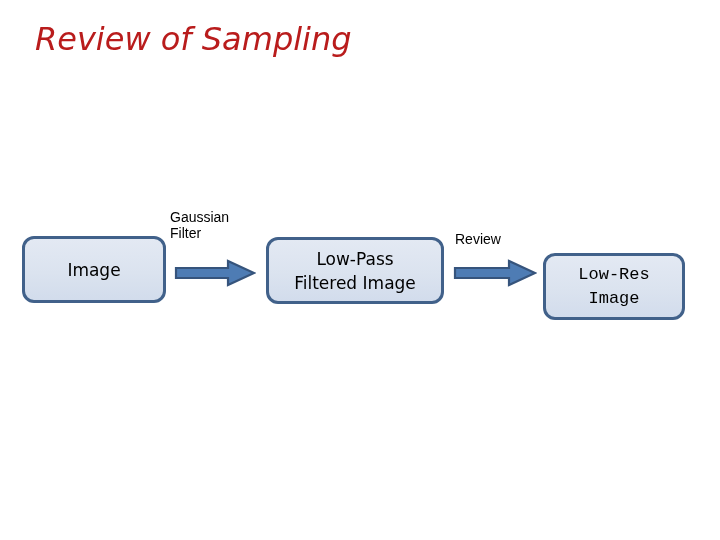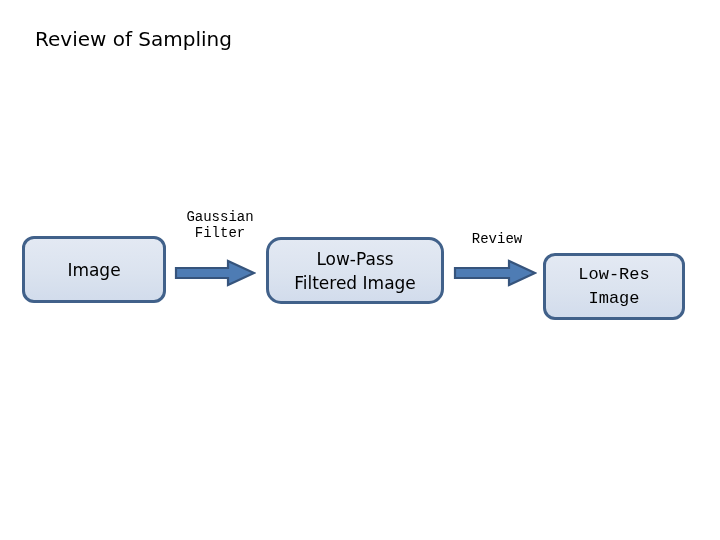--- a/index.html
+++ b/index.html
@@ -22,26 +22,27 @@
     width: 720px;
     height: 540px;
     background: #ffffff;
   }
 
   #slide-title {
     position: absolute;
     left: 35px;
     top: 21px;
     width: 640px;
-    font-size: 20px;
+    font-size: 32px;
     line-height: 36px;
     font-weight: 400;
-    color: #000000;
+    color: #b91c1c;
     white-space: nowrap;
     font-family: "DejaVu Sans", sans-serif;
+    font-style: italic;
   }
 
   .flow-box {
     position: absolute;
     box-sizing: border-box;
     background: linear-gradient(to bottom, #e3e9f3 0%, #dbe3ef 55%, #d2dcec 100%);
     border: 3px solid #41618a;
     border-radius: 12px;
     display: flex;
     align-items: center;
@@ -55,39 +56,39 @@
 
   .flow-box .box-text {
     display: block;
     width: 100%;
     padding: 0 6px;
     box-sizing: border-box;
     white-space: pre-line;
   }
 
   #box-image    { left: 22px;  top: 236px; width: 144px; height: 67px; }
-  #box-lowpass  { left: 266px; top: 237px; width: 178px; height: 67px; border-radius: 15px; }
+  #box-lowpass  { left: 266px; top: 237px; width: 178px; height: 67px; }
   #box-lowres   { left: 543px; top: 253px; width: 142px; height: 67px; font-family: Liberation Mono, monospace; }
 
   .flow-arrow {
     position: absolute;
     height: 30px;
   }
   #arrow-1 { left: 174px; top: 258px; width: 82px; }
   #arrow-2 { left: 453px; top: 258px; width: 84px; }
 
   .edge-label {
     position: absolute;
     font-size: 14px;
     line-height: 16px;
     font-weight: 400;
     color: #000000;
-    text-align: center;
+    text-align: left;
     white-space: pre-line;
-    font-family: Liberation Mono, monospace;
+    font-family: Liberation Sans, sans-serif;
   }
   #label-gaussian { left: 170px; top: 209px; width: 100px; }
   #label-sample   { left: 455px; top: 231px; width: 84px; }
 </style>
 </head>
 <body>
 
 <div id="slide">
 
   <div id="slide-title">Review of Sampling</div>

